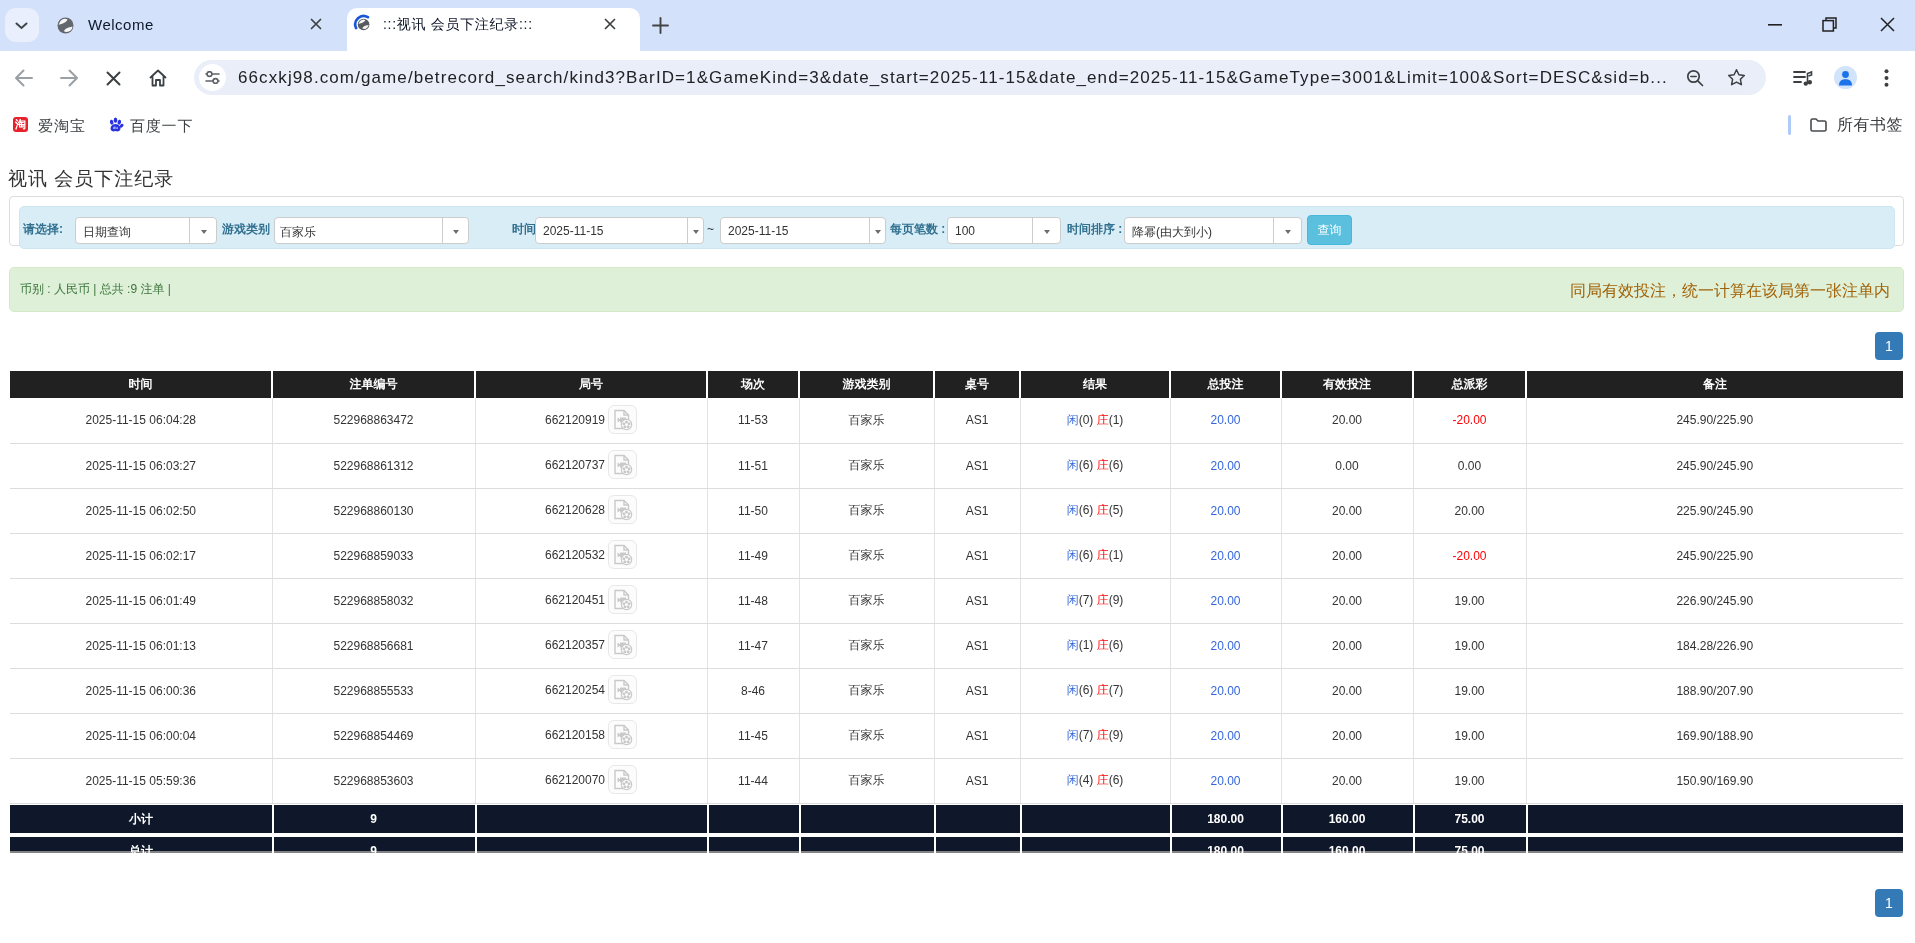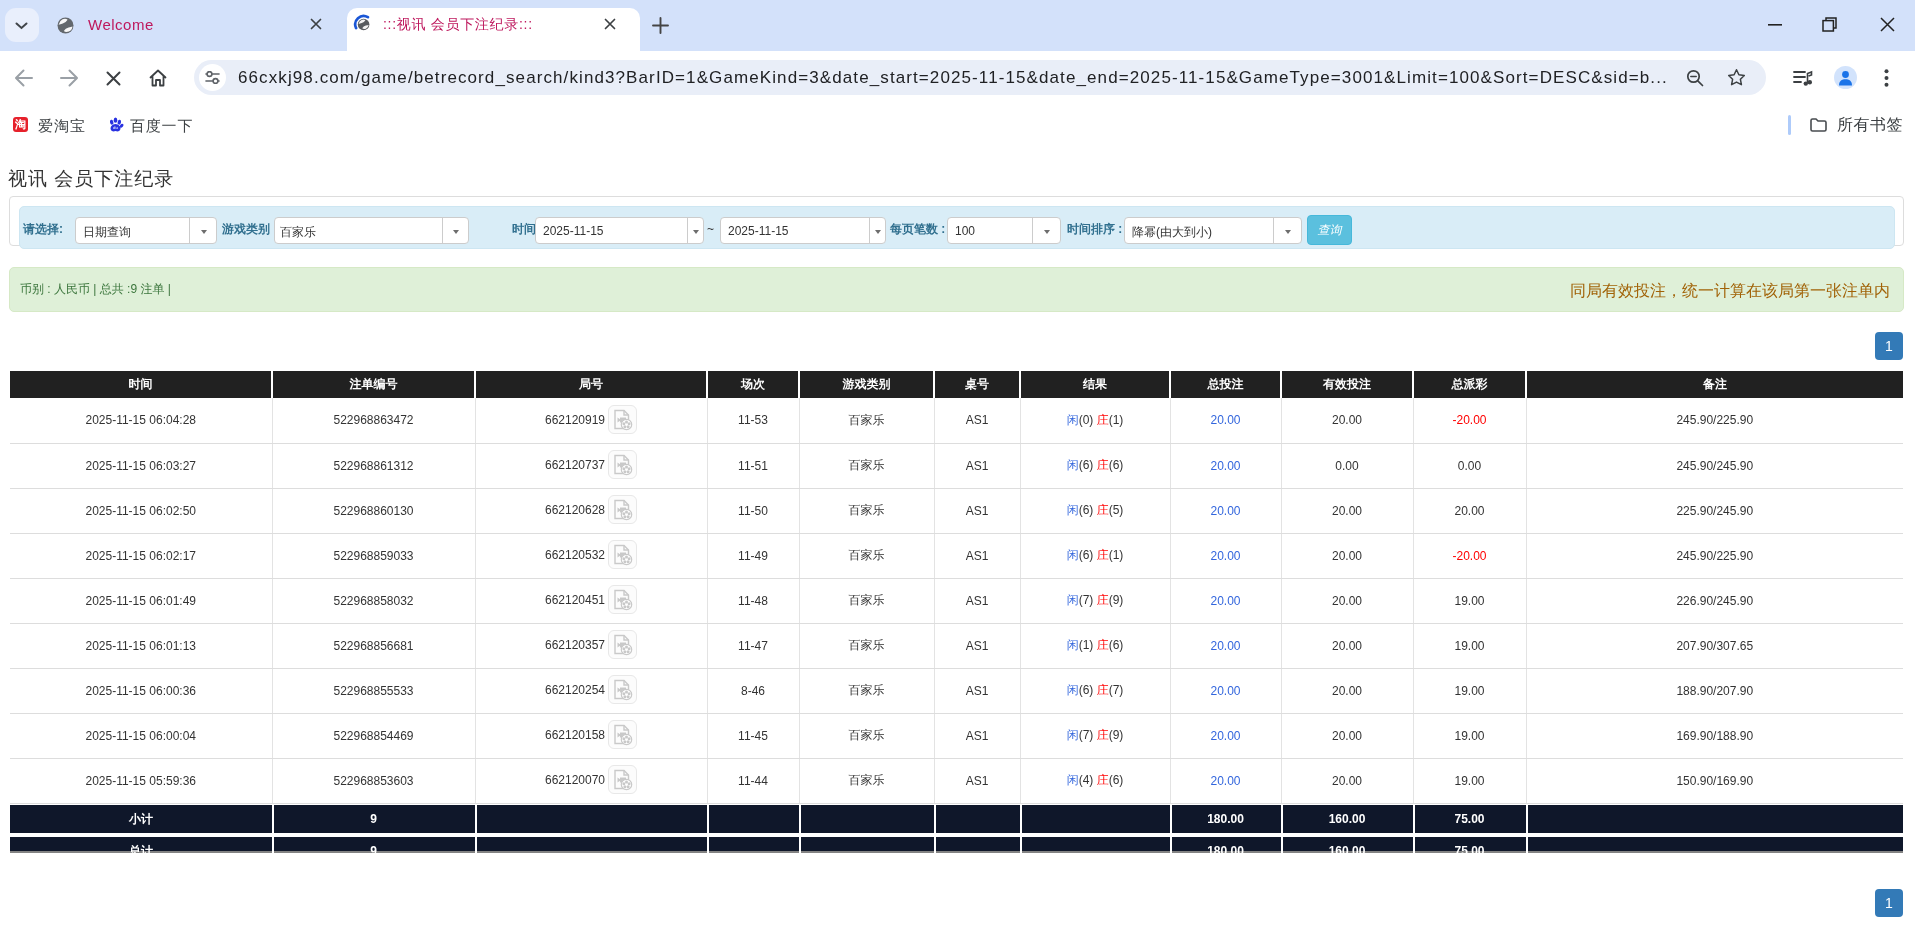--- a/index.html
+++ b/index.html
@@ -5,31 +5,31 @@
 * { margin:0; padding:0; box-sizing:border-box; }
 html,body { width:1915px; height:943px; overflow:hidden; background:#fff;
   font-family:"Liberation Sans", sans-serif; }
 .abs { position:absolute; }
 
 #tabstrip { position:absolute; left:0; top:0; width:1915px; height:51px; background:#d3e1fa; }
 #tabsearch { position:absolute; left:5px; top:8px; width:34px; height:34px; border-radius:11px; background:#e9effc; }
 #activetab { position:absolute; left:347px; top:8px; width:293px; height:43px; background:#fff; border-radius:10px 10px 0 0; }
 #toolbar { position:absolute; left:0; top:51px; width:1915px; height:892px; background:#fff; }
 #omnibox { position:absolute; left:194px; top:60px; width:1572px; height:35px; border-radius:18px; background:#e9eef8; }
-.tabtxt { position:absolute; font-size:15px; color:#be185d; line-height:16px; white-space:nowrap; }
+.tabtxt { position:absolute; font-size:15px; color:#0f172a; line-height:16px; white-space:nowrap; }
 
 #ptitle { position:absolute; left:8px; top:166px; font-size:19px; color:#333; white-space:nowrap; letter-spacing:1px; }
 #filterbox { position:absolute; left:9px; top:196px; width:1895px; height:50px; background:#fff; border:1px solid #ddd; border-radius:4px; }
 #filterblue { position:absolute; left:9px; top:9px; width:1876px; height:43px; background:#d9edf7; border:1px solid #cde6f2; border-radius:5px; }
 .flabel { position:absolute; top:15px; font-size:12px; font-weight:bold; color:#31708f; white-space:nowrap; line-height:14px; }
 .fsel { position:absolute; top:10px; height:27px; background:#fff; border:1px solid #ccc; border-radius:4px; }
 .fsel .txt { position:absolute; left:7px; top:6px; font-size:12px; color:#333; white-space:nowrap; }
 .fsel .arr { position:absolute; right:0; top:0; bottom:0; border-left:1px solid #ccc; }
 .fsel .tri { position:absolute; right:0; top:12px; width:0; height:0; border:3.5px solid transparent; border-top:4.5px solid #6d6d6d; }
-#qbtn { position:absolute; left:1287px; top:8px; width:45px; height:30px; background:#5bc0de; border:1px solid #46b8da; border-radius:4px; color:#fff; font-size:12px; text-align:center; line-height:28px;font-style:italic; }
+#qbtn { position:absolute; left:1287px; top:8px; width:45px; height:30px; background:#5bc0de; border:1px solid #46b8da; border-radius:4px; color:#fff; font-size:12px; text-align:center; line-height:28px; }
 #greenbar { position:absolute; left:9px; top:267px; width:1895px; height:45px; background:#dff0d8; border:1px solid #d6e9c6; border-radius:5px; }
 #greenbar .gtxt { position:absolute; left:10px; top:13px; font-size:12px; color:#3c763d; }
 #greenbar .rtxt { position:absolute; right:13px; top:13px; font-size:16px; color:#a16207; }
 .pgbtn { position:absolute; width:28px; height:28px; background:#337ab7; border-radius:4px; color:#fff; font-size:14px; text-align:center; line-height:28px; }
 
 #tbl { position:absolute; left:10px; top:371px; width:1893px; border-collapse:collapse; table-layout:fixed; }
 #tbl th { height:27px; background:#212121; color:#fff; font-size:12px; font-weight:bold; border-right:2px solid #fff; padding:0; text-align:center; }
 #tbl th:last-child { border-right:none; }
 #tbl td { height:45px; font-size:12px; color:#333; text-align:center; border-right:1px solid #e3e3e3; border-bottom:1px solid #ddd; padding:0; white-space:nowrap; }
 #tbl td:last-child { border-right:none; }
@@ -407,21 +407,21 @@
               </g>
               <rect x="16.6" y="18" width="1.8" height="1" fill="#fff"></rect>
             </svg></span></td>
         <td>11-47</td>
         <td>百家乐</td>
         <td>AS1</td>
         <td><span class="bx">闲</span>(1) <span class="rx">庄</span>(6)</td>
         <td class="bx">20.00</td>
         <td>20.00</td>
         <td>19.00</td>
-        <td>207.90/307.65</td>
+        <td>184.28/226.90</td>
       </tr>
 <tr>
         <td>2025-11-15 06:00:36</td>
         <td>522968855533</td>
         <td>662120254<span class="vicon"><svg width="27" height="27" viewBox="0 0 27 27">
               <g fill="none" stroke="#c9c9c9" stroke-width="1.4">
                 <path d="M6 4.5 h9 l4.5 4.5 v13.5 h-13.5 z"></path>
                 <path d="M15 4.5 v4.5 h4.5"></path>
               </g>
               <g fill="#c9c9c9">

